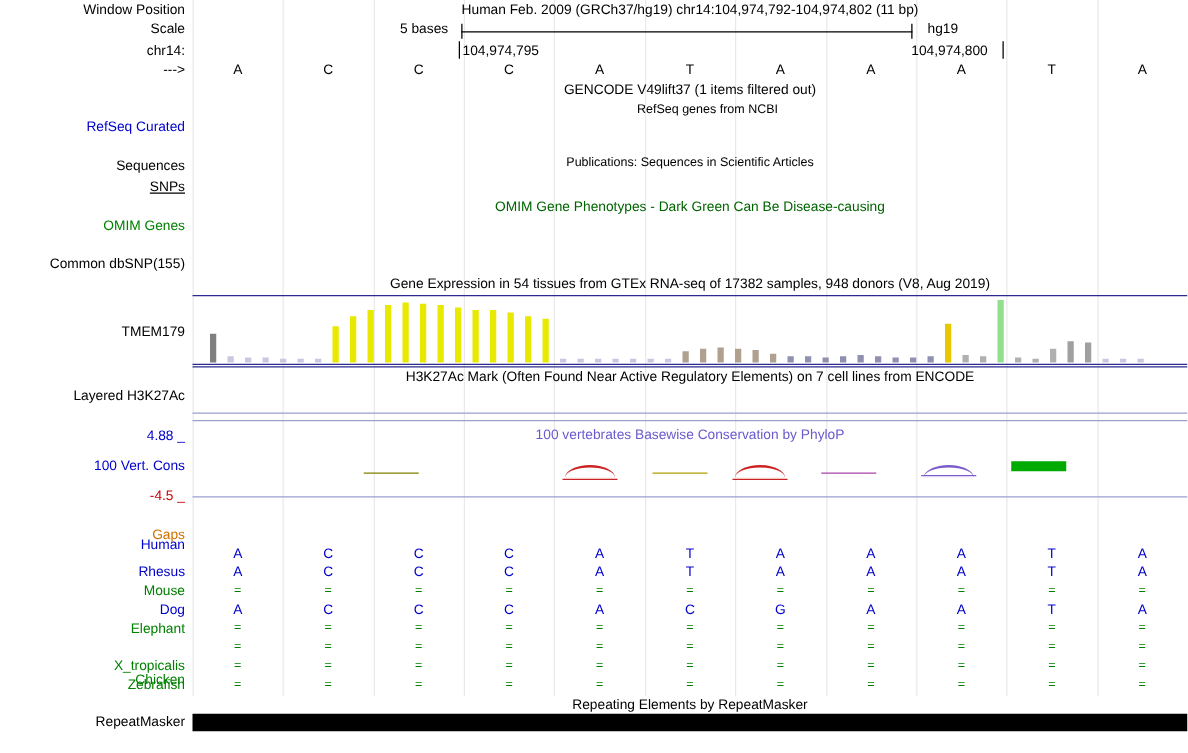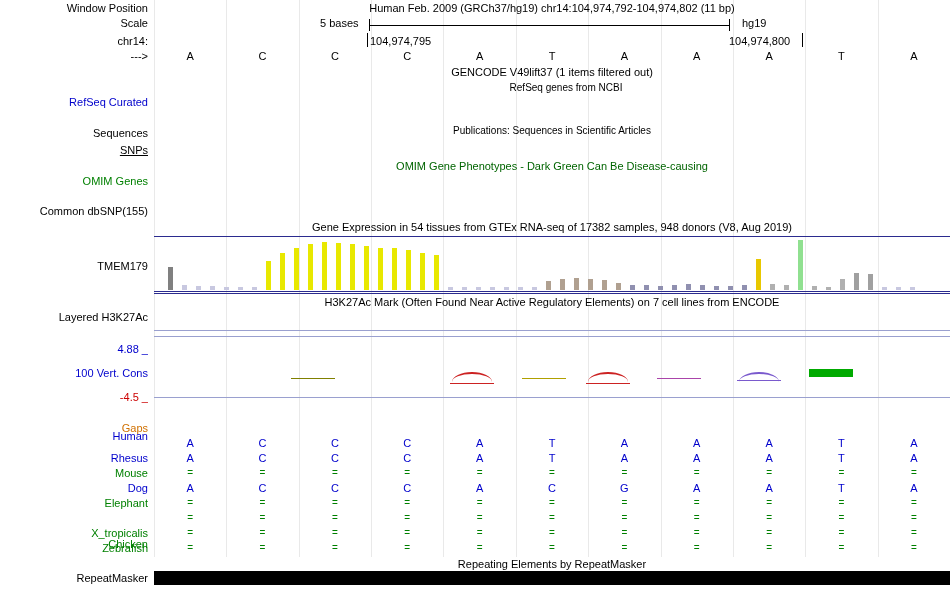--- a/index.html
+++ b/index.html
@@ -198,20 +198,21 @@
         <div class="gbar" style="left: 742px; width: 4.6px; height: 3.125px; background: rgb(200, 200, 224);"></div>
         <div class="gbar" style="left: 756px; width: 4.6px; height: 3.125px; background: rgb(200, 200, 224);"></div>
       </div>
     <div class="hsep" style="top:236px;"></div>
     <div class="hsep" style="top:291px;"></div>
 
     <div class="centered" style="top:296px;">H3K27Ac Mark (Often Found Near Active Regulatory Elements) on 7 cell lines from ENCODE</div>
     <div class="hsep" style="top:293px;"></div>
     <div class="hsep2" style="top:330px;"></div>
 
+    <div class="centered ct-purple" style="top:342px;">100 vertebrates Basewise Conservation by PhyloP</div>
     <div id="conswig">
         <div class="consline" style="position: absolute; left: 137.2px; top: 378px; width: 44px; height: 1px; background: rgb(128, 128, 0);"></div>
         <div class="consline" style="position: absolute; left: 296.4px; top: 383px; width: 44px; height: 1px; background: rgb(204, 34, 34);"></div>
         <div class="consline" style="position: absolute; left: 368.04px; top: 378px; width: 44px; height: 1px; background: rgb(176, 160, 0);"></div>
         <div class="consline" style="position: absolute; left: 431.72px; top: 383px; width: 44px; height: 1px; background: rgb(204, 34, 34);"></div>
         <div class="consline" style="position: absolute; left: 503.36px; top: 378px; width: 44px; height: 1px; background: rgb(170, 68, 170);"></div>
         <div class="consline" style="position: absolute; left: 582.96px; top: 380px; width: 44px; height: 1px; background: rgb(122, 90, 205);"></div>
         <div class="consline" style="position: absolute; left: 654.6px; top: 369px; width: 44px; height: 8px; background: rgb(0, 170, 0);"></div>
         <div style="position: absolute; left: 298.4px; top: 372px; width: 40px; height: 8px; border-top: 2px solid rgb(204, 34, 34); border-radius: 50% / 100% 100% 0px 0px;"></div>
         <div style="position: absolute; left: 433.72px; top: 372px; width: 40px; height: 8px; border-top: 2px solid rgb(204, 34, 34); border-radius: 50% / 100% 100% 0px 0px;"></div>

